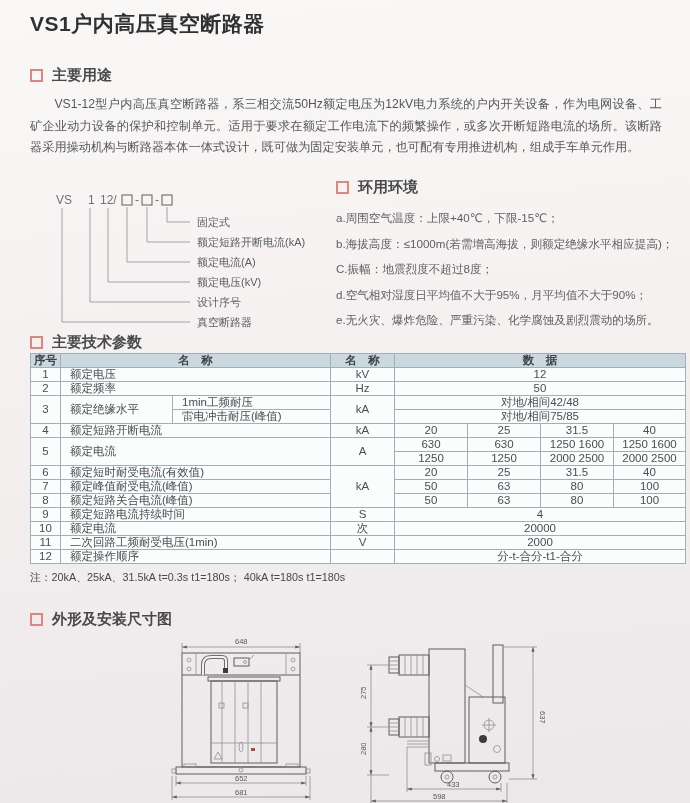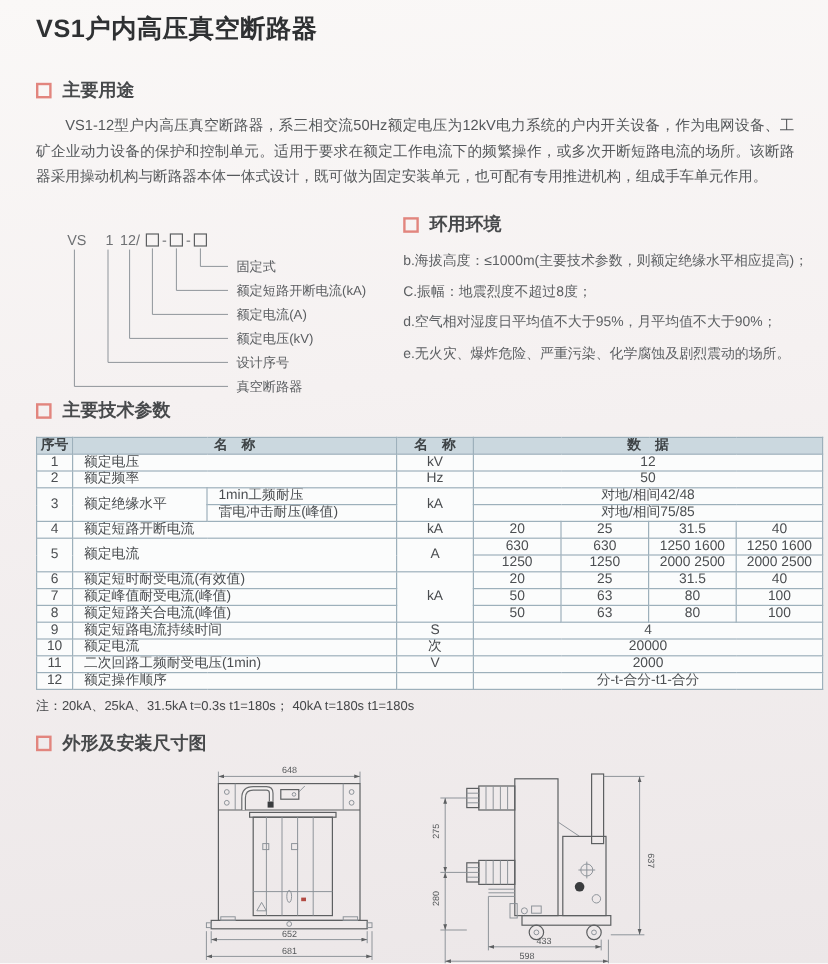--- a/index.html
+++ b/index.html
@@ -20,21 +20,21 @@
   #sec-usage { left:30px; top:66px; width:632px; }
   .usage-body { margin-top:9px; font-size:12.2px; line-height:1.78; color:#55585b; text-indent:2em; text-align:justify; }
 
   #sec-model { left:30px; top:178px; width:305px; }
   #sec-env   { left:336px; top:178px; width:350px; }
   .env-list { margin-top:8px; font-size:11.6px; color:#5d6063; }
   .env-item { line-height:25.5px; white-space:nowrap; }
 
   #sec-params { left:30px; top:333px; width:560px; }
   table.params {
-    border-collapse:collapse; margin-top:12px; width:655px; table-layout:fixed;
+    border-collapse:collapse; margin-top:1px; width:655px; table-layout:fixed;
     font-size:11.5px; color:#4b4e51; border:1.5px solid #5e707b; background:#fbfcfc;
   }
   table.params th, table.params td {
     border:1px solid #9db0bb; height:13px; line-height:13px; padding:0 3px;
     text-align:center; overflow:hidden; white-space:nowrap; font-weight:400;
   }
   table.params th { background:#cbd8df; font-weight:700; color:#3e4346; }
   table.params td.nm { text-align:left; padding-left:9px; }
   table.params tr.hv td { border-top:1.2px solid #7d919d; }
   .note { margin-top:7px; font-size:10.8px; color:#46484a; }
@@ -91,21 +91,22 @@
       <text class="lbl" x="155" y="140">真空断路器</text>
     </svg>
   </div>
 
   <div class="sec" id="sec-env">
     <div class="sec-head">
       <span class="sq"></span>
       <span>环用环境</span>
     </div>
     <div class="env-list">
-      <div class="env-item">b.海拔高度：≤1000m(主要技术参数，则额定绝缘水平相应提高)；</div>
+      <div class="env-item">a.周围空气温度：上限+40℃，下限-15℃；</div>
+      <div class="env-item">b.海拔高度：≤1000m(若需增高海拔，则额定绝缘水平相应提高)；</div>
       <div class="env-item">C.振幅：地震烈度不超过8度；</div>
       <div class="env-item">d.空气相对湿度日平均值不大于95%，月平均值不大于90%；</div>
       <div class="env-item">e.无火灾、爆炸危险、严重污染、化学腐蚀及剧烈震动的场所。</div>
     </div>
   </div>
 
   <div class="sec" id="sec-params">
     <div class="sec-head">
       <span class="sq"></span>
       <span>主要技术参数</span>

